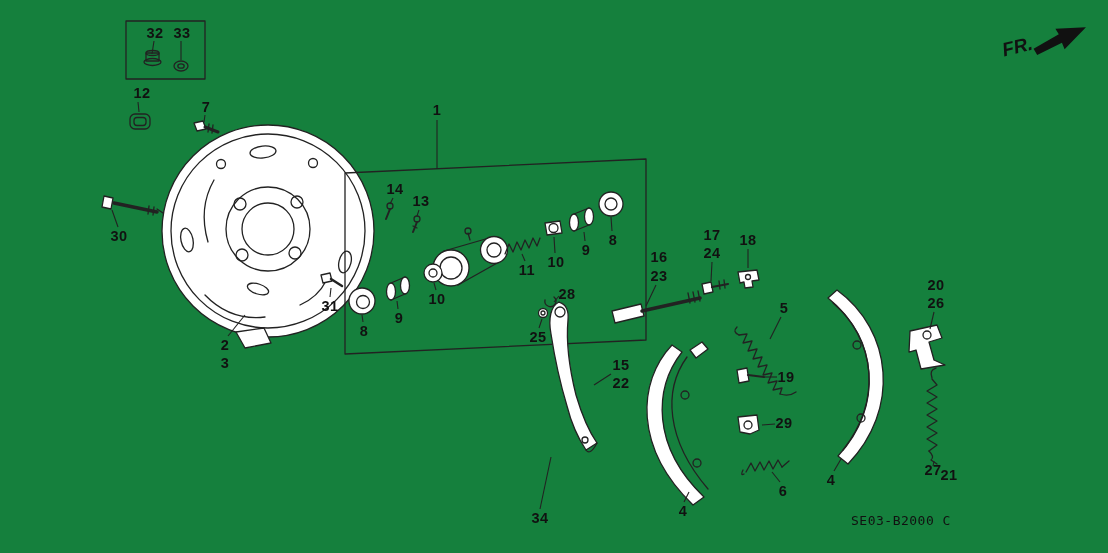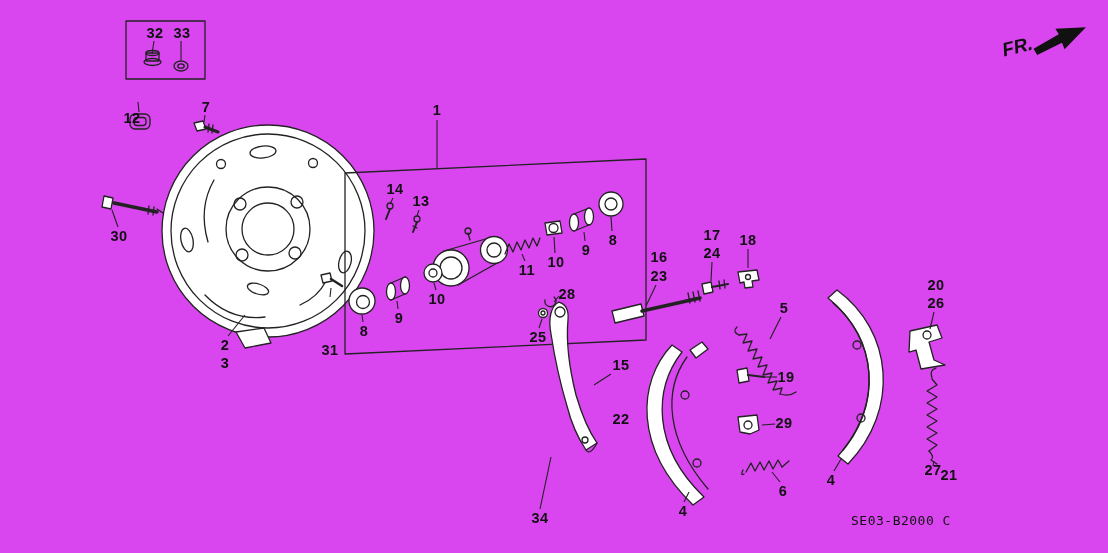--- a/index.html
+++ b/index.html
@@ -3,21 +3,21 @@
 <meta charset="utf-8">
 <style>
   * { box-sizing: border-box; }
   html, body { margin: 0; padding: 0; }
   body {
     width: 1108px; height: 553px;
     background: #ffffff;
     font-family: "Liberation Sans", "DejaVu Sans", sans-serif;
     color: #111;
   }
-  #stage { position: relative; width: 1108px; height: 553px; background: #d946ef; overflow: hidden; }
+  #stage { position: relative; width: 1108px; height: 553px; background: #15803d; overflow: hidden; }
   #diagram-art { position: absolute; left: 0; top: 0; }
 
   .ln  { fill: none; stroke: #222; stroke-width: 1.3; stroke-linecap: round; stroke-linejoin: round; }
   .lnf { fill: #fff; stroke: #222; stroke-width: 1.3; stroke-linejoin: round; }
   .thk { fill: none; stroke: #222; stroke-width: 3.5; stroke-linecap: round; }
   .sld { fill: #111; stroke: none; }
   #leader-layer line { stroke: #222; stroke-width: 1.1; }
 
   .callout {
     position: absolute;
@@ -291,45 +291,45 @@
         <line x1="684" y1="502" x2="689" y2="492"></line>
         <line x1="834" y1="471" x2="841" y2="459"></line>
         <line x1="933" y1="466" x2="934" y2="461"></line>
         <line x1="540" y1="509" x2="551" y2="457"></line>
       </g>
   </svg>
 
   <div id="callout-layer">
       <div class="callout" style="left: 155px; top: 33px;">32</div>
       <div class="callout" style="left: 182px; top: 33px;">33</div>
-      <div class="callout" style="left: 132px; top: 93px; margin-top: 25px;">12</div>
+      <div class="callout" style="left: 142px; top: 93px;">12</div>
       <div class="callout" style="left: 206px; top: 107px;">7</div>
       <div class="callout" style="left: 437px; top: 110px;">1</div>
       <div class="callout" style="left: 395px; top: 189px;">14</div>
       <div class="callout" style="left: 421px; top: 201px;">13</div>
       <div class="callout" style="left: 119px; top: 236px;">30</div>
-      <div class="callout" style="left: 330px; top: 306px; margin-top: 44px;">31</div>
+      <div class="callout" style="left: 330px; top: 306px;">31</div>
       <div class="callout" style="left: 613px; top: 240px;">8</div>
       <div class="callout" style="left: 586px; top: 250px;">9</div>
       <div class="callout" style="left: 556px; top: 262px;">10</div>
       <div class="callout" style="left: 527px; top: 270px;">11</div>
       <div class="callout" style="left: 437px; top: 299px;">10</div>
       <div class="callout" style="left: 399px; top: 318px;">9</div>
       <div class="callout" style="left: 364px; top: 331px;">8</div>
       <div class="callout" style="left: 225px; top: 345px;">2</div>
       <div class="callout" style="left: 225px; top: 363px;">3</div>
       <div class="callout" style="left: 567px; top: 294px;">28</div>
       <div class="callout" style="left: 538px; top: 337px;">25</div>
       <div class="callout" style="left: 659px; top: 257px;">16</div>
       <div class="callout" style="left: 659px; top: 276px;">23</div>
       <div class="callout" style="left: 712px; top: 235px;">17</div>
       <div class="callout" style="left: 712px; top: 253px;">24</div>
       <div class="callout" style="left: 748px; top: 240px;">18</div>
       <div class="callout" style="left: 621px; top: 365px;">15</div>
-      <div class="callout" style="left: 621px; top: 383px; margin-top: 36px;">22</div>
+      <div class="callout" style="left: 621px; top: 383px;">22</div>
       <div class="callout" style="left: 784px; top: 308px;">5</div>
       <div class="callout" style="left: 786px; top: 377px;">19</div>
       <div class="callout" style="left: 936px; top: 285px;">20</div>
       <div class="callout" style="left: 936px; top: 303px;">26</div>
       <div class="callout" style="left: 784px; top: 423px;">29</div>
       <div class="callout" style="left: 783px; top: 491px;">6</div>
       <div class="callout" style="left: 683px; top: 511px;">4</div>
       <div class="callout" style="left: 831px; top: 480px;">4</div>
       <div class="callout" style="left: 933px; top: 475px; margin-left: 16px;">21</div>
       <div class="callout" style="left: 933px; top: 470px;">27</div>

